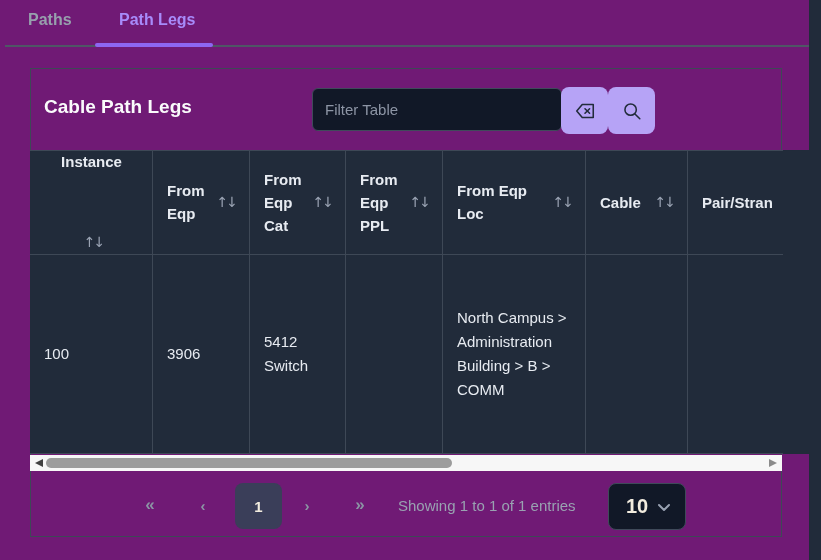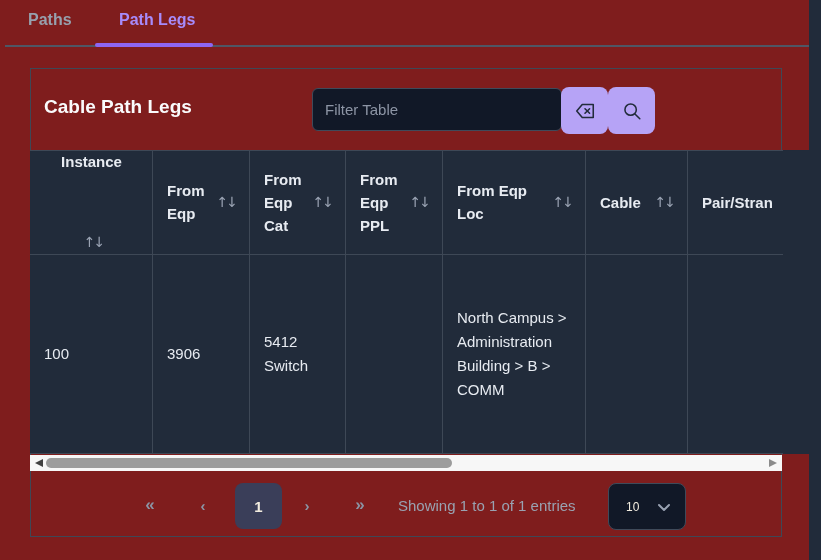--- a/index.html
+++ b/index.html
@@ -1,17 +1,17 @@
 <!DOCTYPE html>
 <html><head>
 <meta charset="utf-8">
 <style>
   html,body{margin:0;padding:0;background:#212b3a;}
   *{box-sizing:border-box;font-family:"Liberation Sans",sans-serif;}
-  #screen{position:relative;width:809px;height:560px;background:#7f1d1d;overflow:hidden;padding-left:29px;}
+  #screen{position:relative;width:809px;height:560px;background:#701a75;overflow:hidden;padding-left:29px;}
 
   
   .tab{position:absolute;top:11px;font-size:16px;font-weight:bold;cursor:pointer;}
   .tab.paths{left:28px;color:#97a0ad;}
   .tab.pathlegs{left:119px;color:#a78bfa;}
   .tabs-hairline{position:absolute;left:5px;top:45px;width:810px;height:2px;background:#4e5765;}
   .tab-underline{position:absolute;left:95px;top:43px;width:118px;height:4px;background:#8d66f2;border-radius:2px;}
 
   
   .card{position:absolute;left:30px;top:68px;width:752px;height:469px;border:1px solid #3e4856;}
@@ -54,21 +54,21 @@
     color:#8b94a4;font-weight:bold;cursor:pointer;}
   .pg-first{left:138px;font-size:17px;}
   .pg-prev{left:191px;font-size:15px;}
   .pg-next{left:295px;font-size:15px;}
   .pg-last{left:348px;font-size:17px;}
   .pg-page{position:absolute;left:235px;top:483px;width:47px;height:46px;background:#3a3e59;border:none;border-radius:8px;
     color:#f2ecdf;font-size:15px;font-weight:bold;display:flex;align-items:center;justify-content:center;cursor:pointer;}
   .pg-summary{position:absolute;left:398px;top:497px;font-size:15px;color:#99a2b1;}
   .pg-size{position:absolute;left:608px;top:483px;width:78px;height:47px;background:#111827;border:1px solid #3f4a5a;
     border-radius:8px;display:flex;align-items:center;justify-content:space-between;padding:0 13px 0 17px;cursor:pointer;}
-  .pg-size .val{color:#f2ecdf;font-size:12px;font-weight:normal;}
+  .pg-size .val{color:#f2ecdf;font-size:20px;font-weight:bold;}
 </style>
 </head>
 <body>
 
 <div id="screen">
 
   <div class="tab paths">Paths</div>
   <div class="tab pathlegs">Path Legs</div>
   <div class="tabs-hairline"></div>
   <div class="tab-underline"></div>

